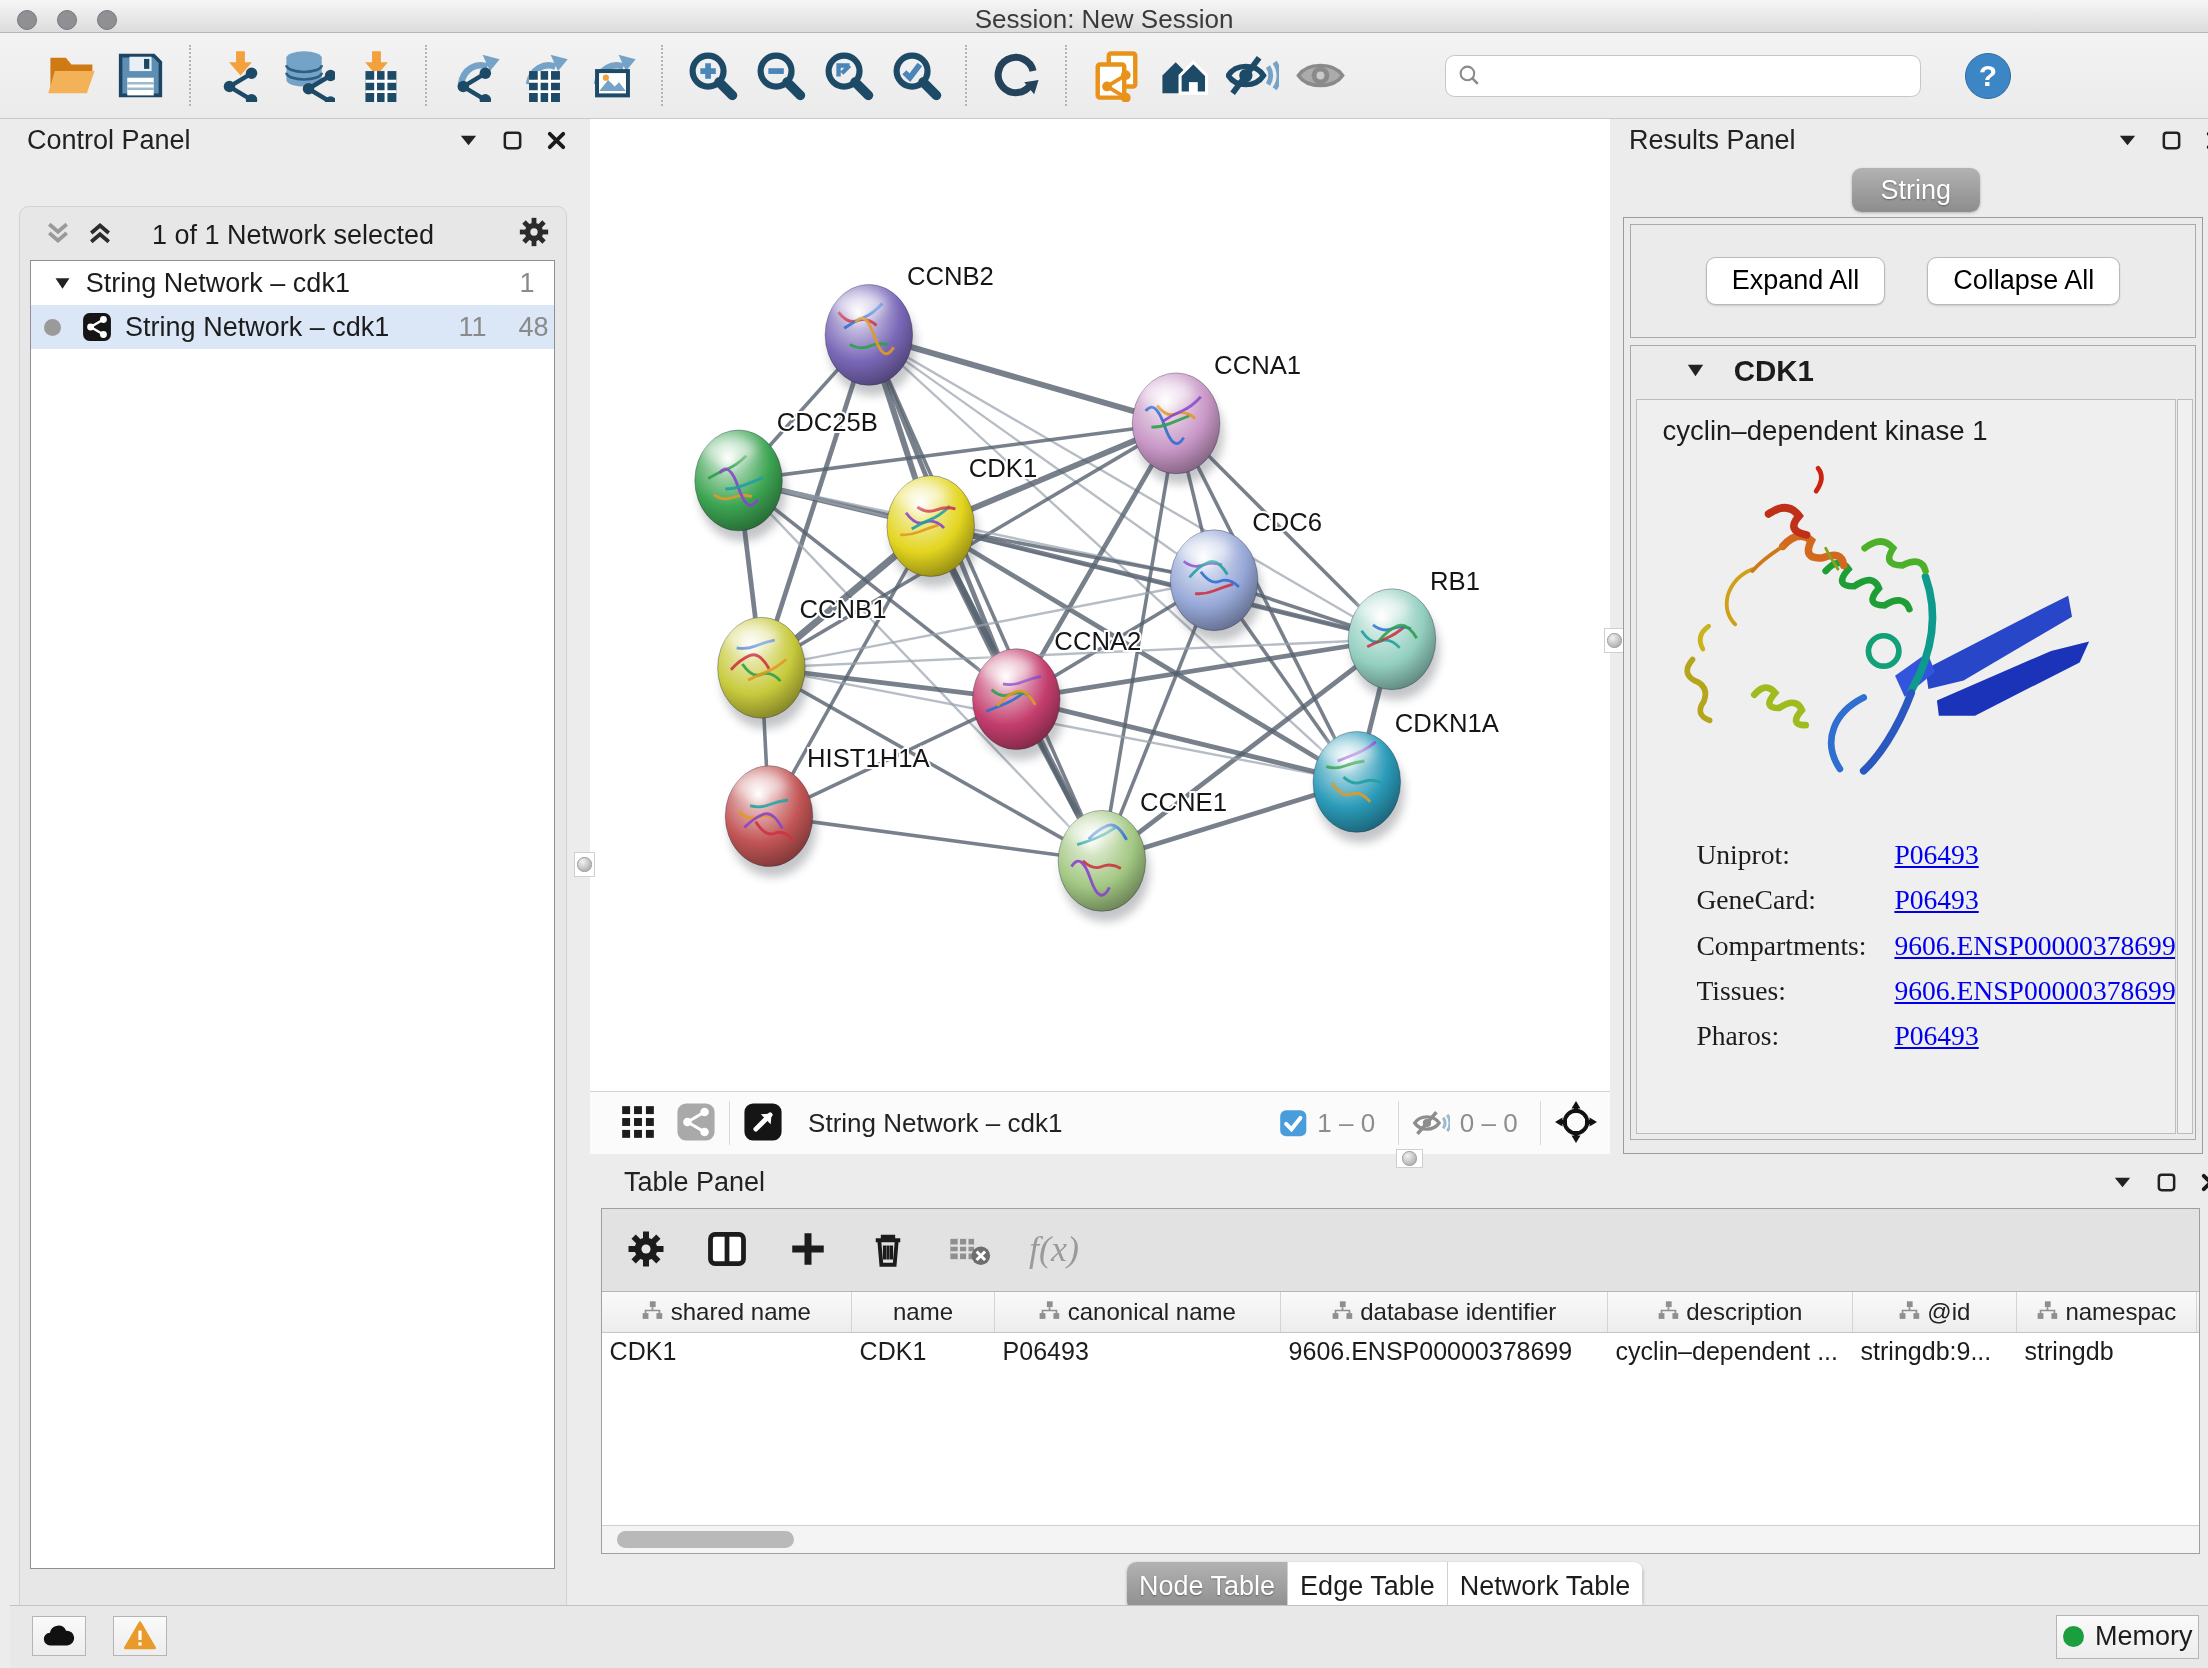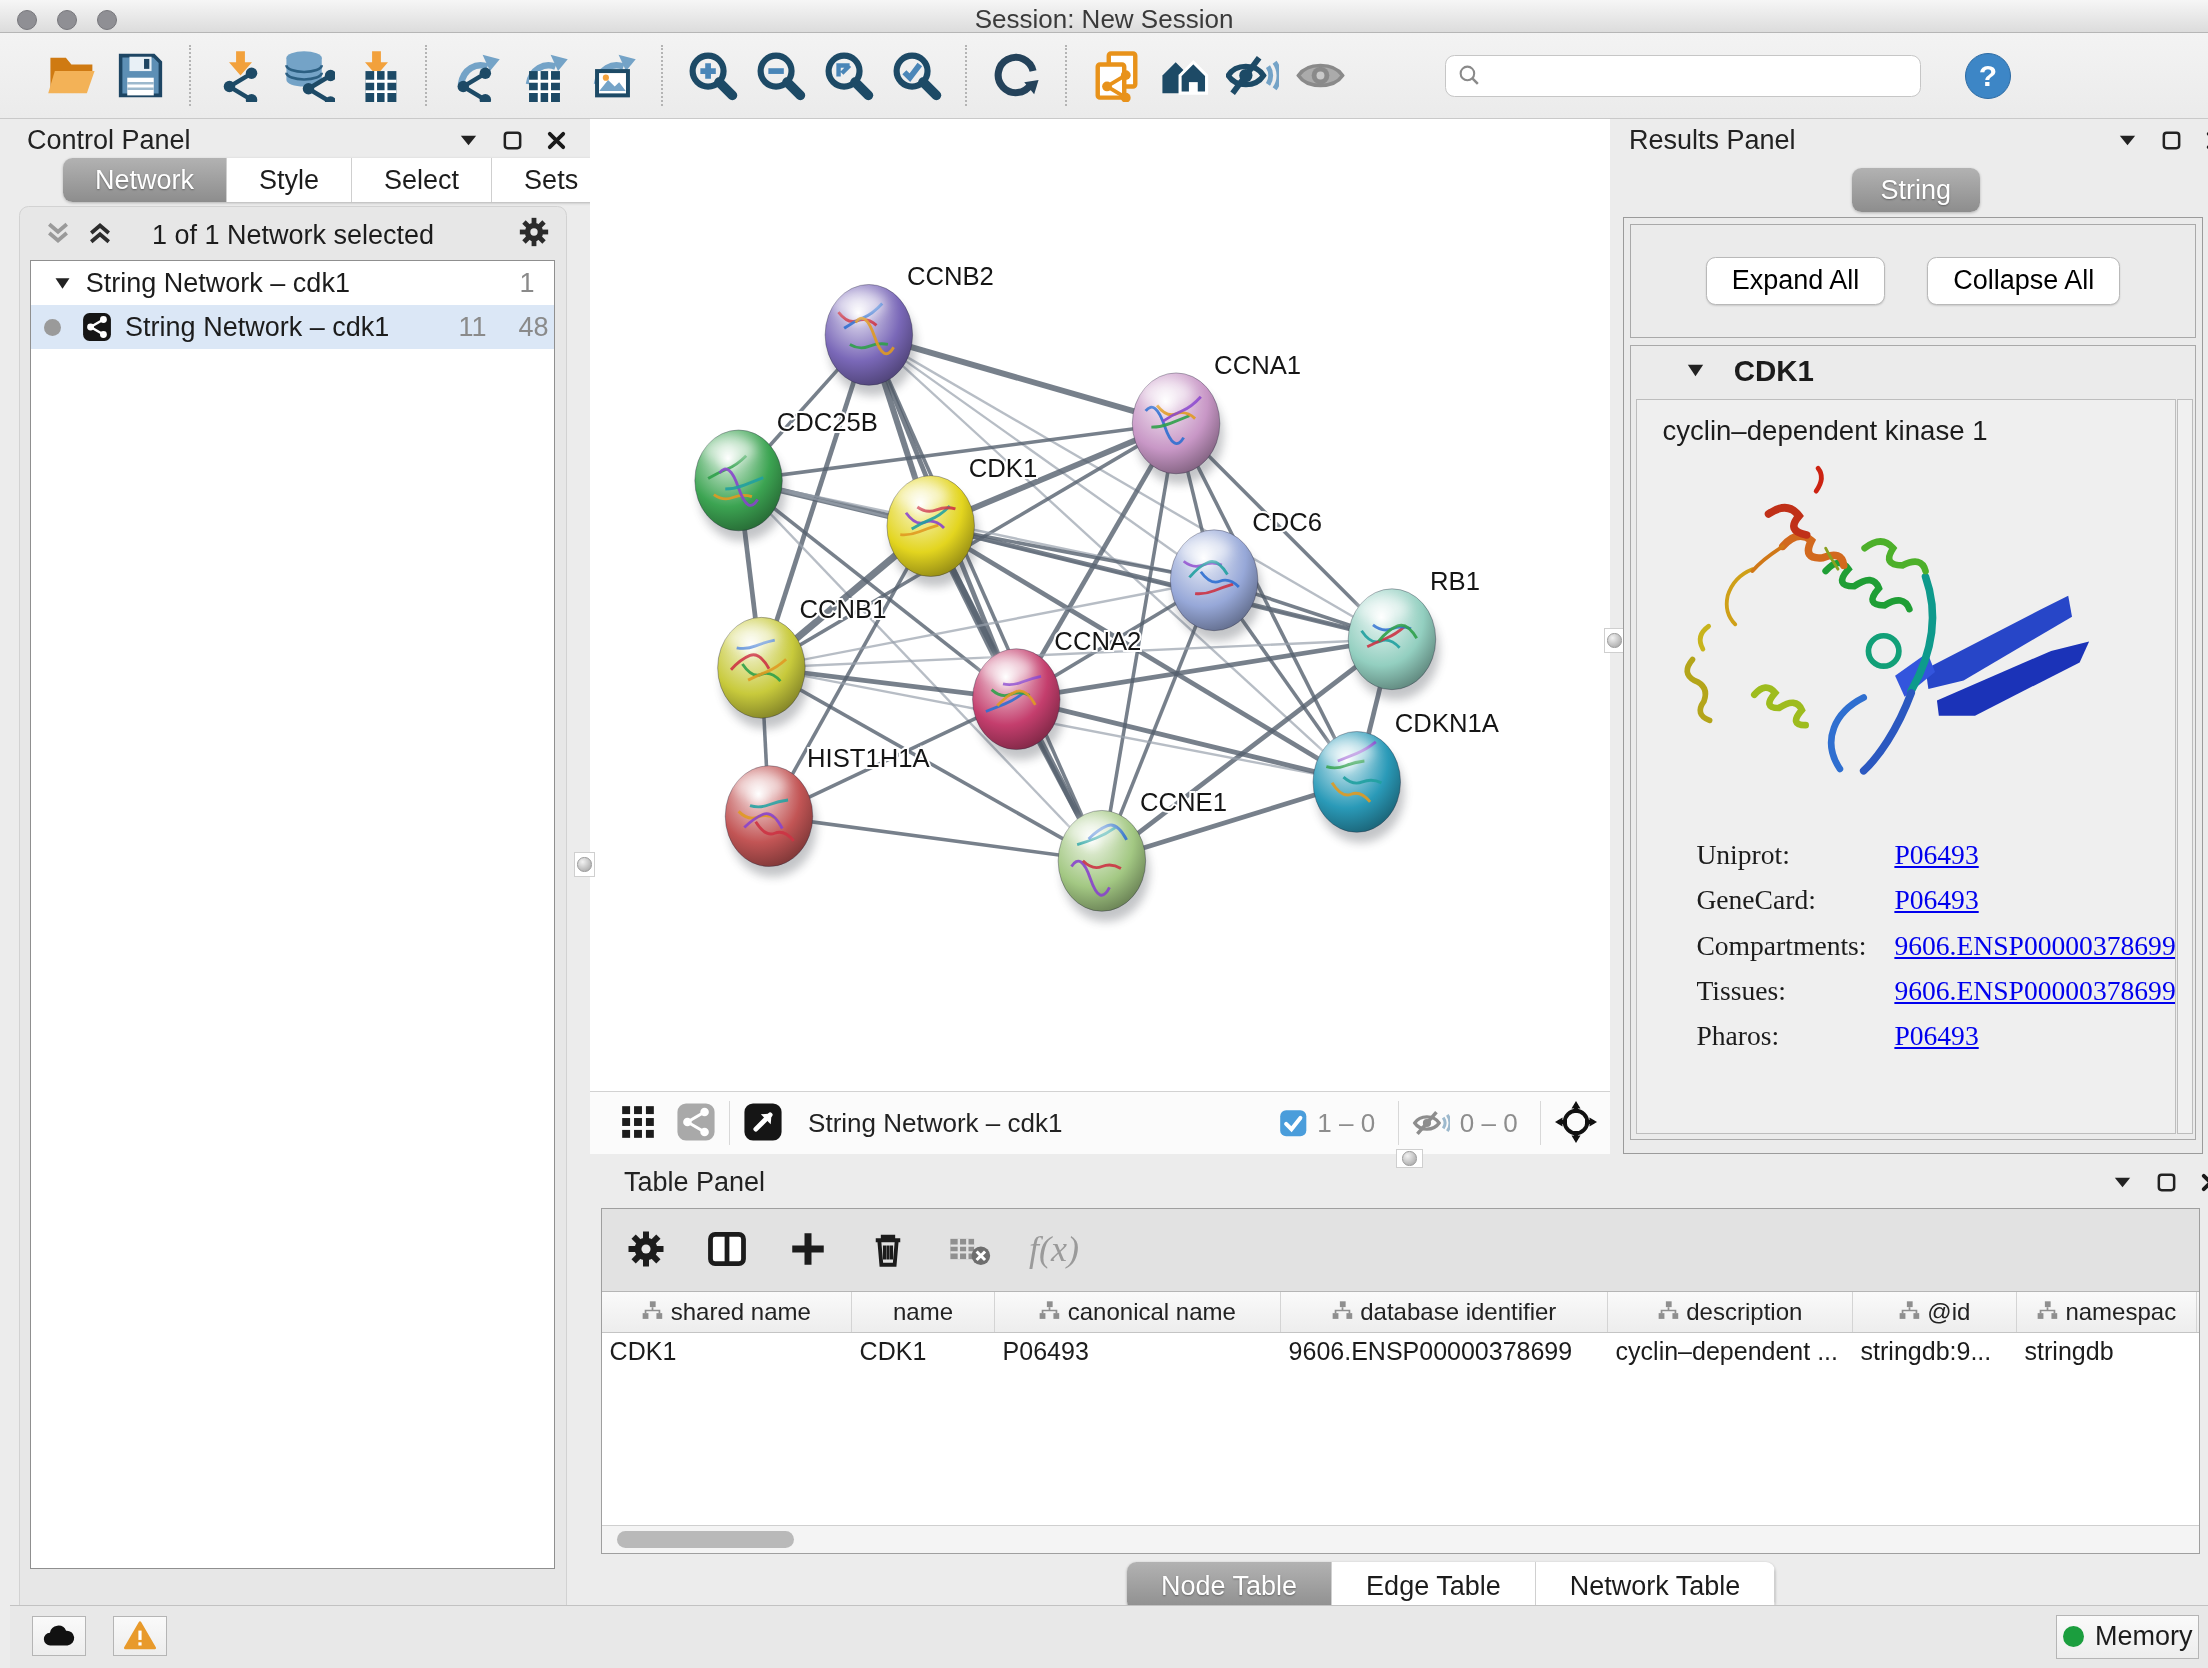--- a/index.html
+++ b/index.html
@@ -79,21 +79,21 @@
   .thead{display:flex;height:40px;background:linear-gradient(#fafafa,#ededed);border-bottom:1px solid #c4c4c4;}
   .th{display:flex;align-items:center;justify-content:center;gap:7.6px;font-size:24px;color:#222;
       border-right:1px solid #d4d4d4;box-sizing:border-box;overflow:hidden;white-space:nowrap;flex:0 0 auto;}
   .trowdata{display:flex;height:36px;align-items:center;}
   .td{font-size:25px;padding-left:7.6px;box-sizing:border-box;overflow:hidden;white-space:nowrap;flex:0 0 auto;}
   .hscroll{position:absolute;left:0;bottom:0;width:100%;height:27px;background:#f4f4f4;border-top:1px solid #cfcfcf;}
   .hthumb{position:absolute;left:15px;top:4.8px;width:177px;height:17px;border-radius:8.6px;background:#b9b9b9;}
 
   .bottom-tabs{position:absolute;left:1127px;top:1562px;height:49px;display:flex;border-radius:9.5px;overflow:hidden;
     box-shadow:0 1px 2.9px rgba(0,0,0,.3);}
-  .bottom-tabs .tab{background:#fff;font-size:27px;display:flex;align-items:center;justify-content:center;border-right:1px solid #d0d0d0;padding:0 34px;}
+  .bottom-tabs .tab{background:#fff;font-size:27px;display:flex;align-items:center;justify-content:center;border-right:1px solid #d0d0d0;padding:0 12px;}
   .bottom-tabs .tab.sel{background:linear-gradient(#b2b2b2,#8d8d8d);color:#fff;text-shadow:0 1px 1.9px rgba(0,0,0,.35);}
 
   
   .statusbar{position:absolute;left:0;top:1605px;width:2208px;height:63px;background:#e8e8e8;border-top:1px solid #c2c2c2;margin-left:10px;}
   .sbtn{position:absolute;top:9.5px;height:40px;background:linear-gradient(#fafafa,#ededed);
     border:1.9px solid #b5b5b5;display:flex;align-items:center;justify-content:center;box-sizing:border-box;}
   .memory{position:absolute;right:19px;top:8.6px;width:143px;height:44px;border:1.9px solid #b5b5b5;
     background:linear-gradient(#fafafa,#ededed);display:flex;align-items:center;justify-content:center;gap:11.4px;
     font-size:27px;box-sizing:border-box;}
   .memdot{width:21px;height:21px;border-radius:50%;background:#1b9e3e;}
@@ -285,26 +285,20 @@
       <svg width="23" height="23" viewBox="0 0 24 24">
           <polygon points="4,7 20,7 12,17" fill="#222"></polygon>
         </svg>
       <svg width="23" height="23" viewBox="0 0 24 24">
           <rect x="4" y="4" width="16" height="16" rx="3" fill="none" stroke="#222" stroke-width="2.6"></rect>
         </svg>
       <svg width="23" height="23" viewBox="0 0 24 24">
           <path d="M5 5 19 19 M19 5 5 19" stroke="#1a1a1a" stroke-width="4" stroke-linecap="round"></path>
         </svg>
     </div>
-    <div class="abs seg" style="left:63px;top:39px;height:44px;" id="cp-tabs">
-        <div class="tab sel" style="padding: 0px 32px;">Network</div>
-        <div class="tab" style="padding: 0px 32px;">Style</div>
-        <div class="tab" style="padding: 0px 32px;">Select</div>
-        <div class="tab" style="padding: 0px 32px;">Sets</div>
-      </div>
     <div class="cp-box" style="top:87px;height:1496px;">
       <div class="abs" style="left:23px;top:11.4px;">
         <svg width="30" height="30" viewBox="0 0 24 24">
             <path d="M5 5l7 6 7-6M5 12l7 6 7-6" fill="none" stroke="#9a9a9a" stroke-width="3"></path>
           </svg>
       </div>
       <div class="abs" style="left:65px;top:11.4px;">
         <svg width="30" height="30" viewBox="0 0 24 24">
             <path d="M5 19l7-6 7 6M5 12l7-6 7 6" fill="none" stroke="#2c2c2c" stroke-width="3"></path>
           </svg>

